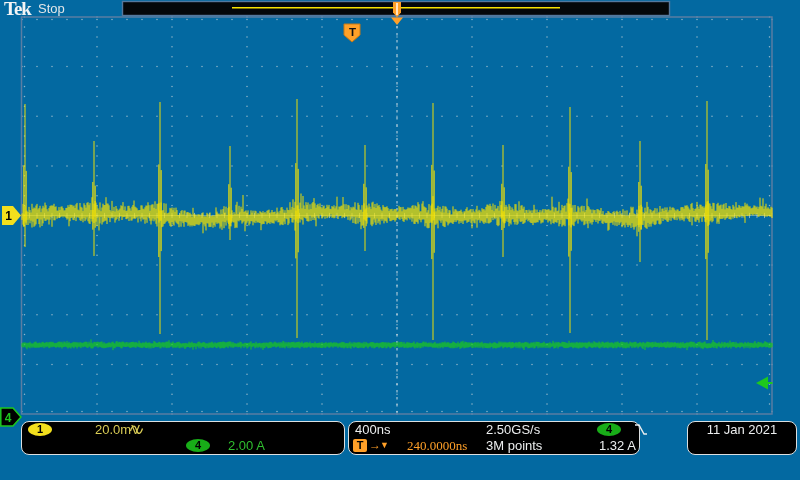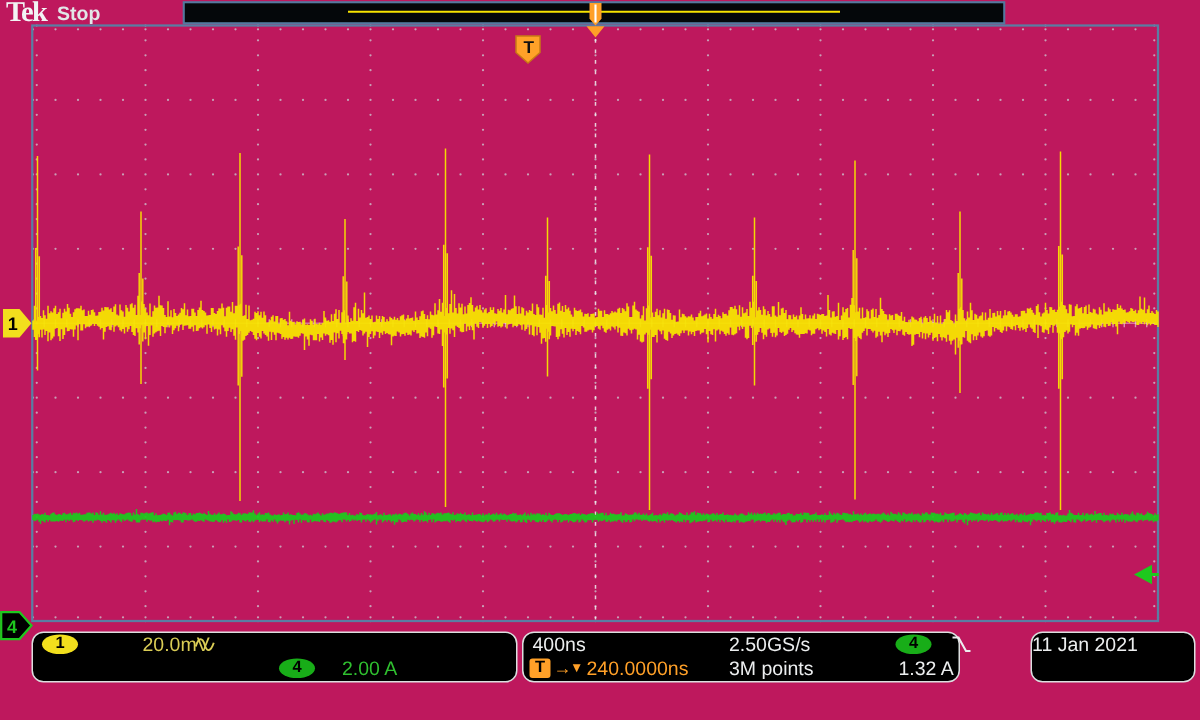--- a/index.html
+++ b/index.html
@@ -1,21 +1,21 @@
 <!DOCTYPE html>
 <html><head>
 <meta charset="utf-8">
 <style>
   html,body{margin:0;padding:0;background:#000;}
-  .screen{position:relative;width:800px;height:480px;background:#be185d;overflow:hidden;
+  .screen{position:relative;width:800px;height:480px;background:#0369a1;overflow:hidden;
           font-family:"Liberation Sans",sans-serif;}
   .header{position:absolute;top:0;left:0;height:17px;z-index:5;}
   .tek{position:absolute;left:4px;top:-2px;font-family:"Liberation Serif",serif;
        font-weight:bold;font-size:19px;color:#f2f4f5;letter-spacing:-1px;}
-  .acq{position:absolute;left:38px;top:1px;font-size:13px;color:#e2e6e8;font-weight:bold;}
+  .acq{position:absolute;left:38px;top:1px;font-size:13px;color:#e2e6e8;}
   svg.scope{position:absolute;left:0;top:0;}
   .statusbar{position:absolute;left:0;top:420px;width:800px;height:40px;z-index:6;}
   .sbox{position:absolute;top:1px;height:34px;background:#000;border:1.3px solid #dcdfe0;
         border-radius:8px;box-sizing:border-box;}
   .box-ch{left:21px;width:324px;}
   .box-horiz{left:348px;width:292px;}
   .box-date{left:687px;width:110px;}
   .srow{position:relative;width:100%;height:16px;}
   .badge{position:absolute;width:24px;height:13px;border-radius:50%;color:#000;
          font-size:11px;font-weight:bold;text-align:center;line-height:13px;top:1px;}
@@ -24,22 +24,22 @@
   .val{position:absolute;font-size:13px;top:0;white-space:nowrap;}
   .v-yellow{color:#d9cc55;margin-left:28px;}
   .v-green{color:#2fbf2f;text-align:right;}
   .v-white{color:#eceeef;}
   .icn{position:absolute;top:1px;}
   .tsq{position:absolute;left:4px;top:1px;width:14px;height:13px;background:#ffa028;
        border-radius:2px;color:#000;font-size:11px;font-weight:bold;text-align:center;
        line-height:13px;}
   .darr{position:absolute;left:20px;top:0;font-size:12px;color:#ffa028;}
   .dtri{position:absolute;left:31px;top:2px;font-size:9px;color:#ffa028;}
-  .dval{position:absolute;left:42px;top:0;font-size:13px;color:#ffa028;white-space:nowrap;}
-  .center{text-align:left;font-size:13px;color:#eceeef;line-height:16px;}
+  .dval{position:absolute;left:58px;top:0;font-size:13px;color:#ffa028;white-space:nowrap;font-family:Liberation Serif, serif;}
+  .center{text-align:center;font-size:13px;color:#eceeef;line-height:16px;}
 </style>
 </head>
 <body>
 
 <div class="screen">
 
   <div class="header">
     <span class="tek">Tek</span>
     <span class="acq">Stop</span>
   </div>

